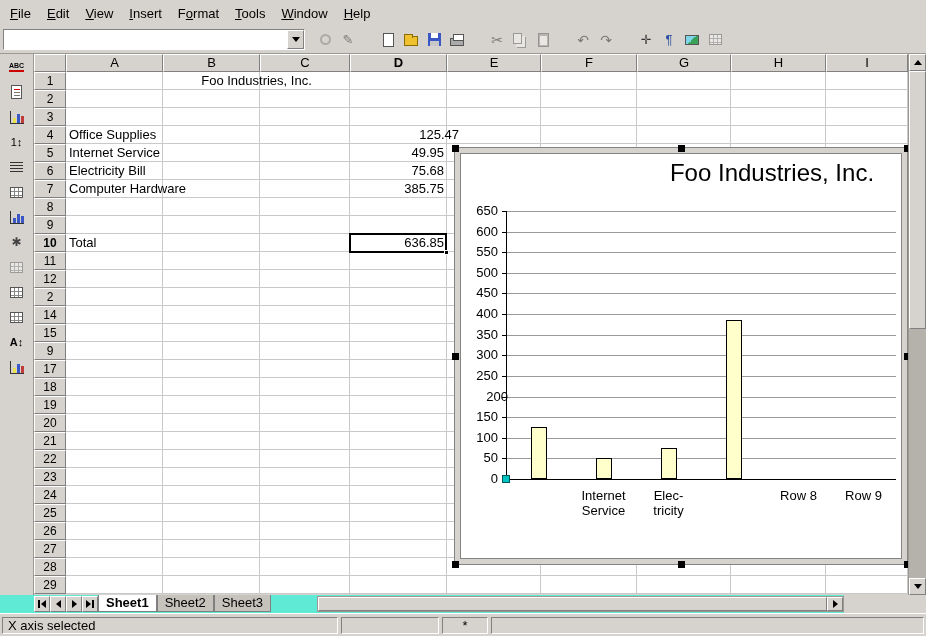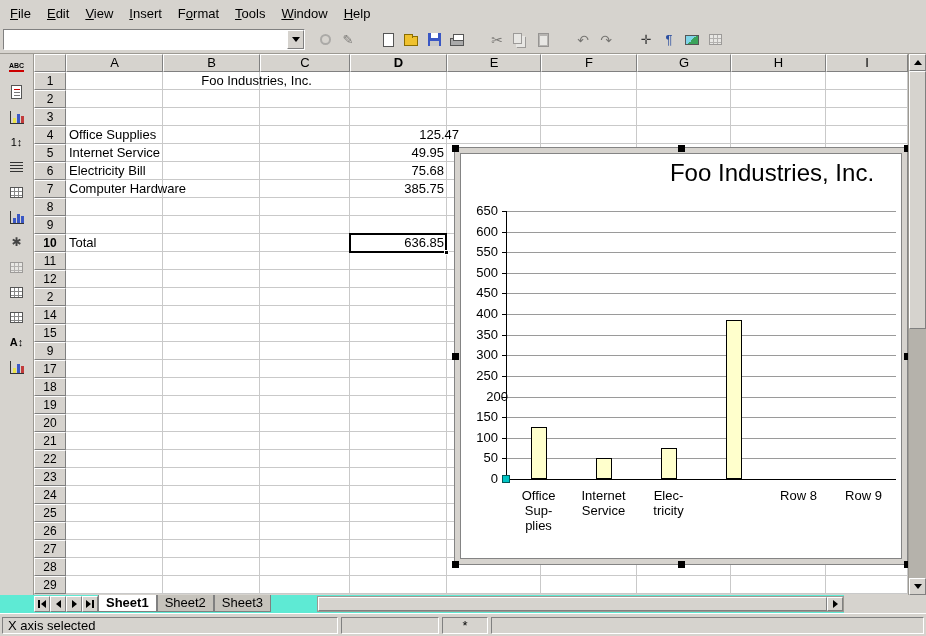--- a/index.html
+++ b/index.html
@@ -358,23 +358,20 @@
       <div class="ytick" style="left: 47px; top: 310px;"></div>
       <div class="ylabel" style="left: 7px; top: 310px;">50</div>
       <div class="axis-x" style="left: 51px; top: 331px; width: 390px;"></div>
       <div class="ytick" style="left: 47px; top: 331px;"></div>
       <div class="ylabel" style="left: 7px; top: 331px;">0</div>
       <div class="axis-y" style="left: 51px; top: 63px; height: 268px;"></div>
       <div class="bar" style="left: 76px; top: 279px; height: 52px; background: rgb(255, 255, 204); border-color: rgb(0, 0, 0);"></div>
       <div class="bar" style="left: 141px; top: 310px; height: 21px; background: rgb(255, 255, 204); border-color: rgb(0, 0, 0);"></div>
       <div class="bar" style="left: 206px; top: 300px; height: 31px; background: rgb(255, 255, 204); border-color: rgb(0, 0, 0);"></div>
       <div class="bar" style="left: 271px; top: 172px; height: 159px; background: rgb(255, 255, 204); border-color: rgb(0, 0, 0);"></div>
-      <div class="xlabel" style="left: 51px; width: 65px; top: 340px;">Office
-Sup-
-plies</div>
       <div class="xlabel" style="left: 116px; width: 65px; top: 340px;">Internet
 Service</div>
       <div class="xlabel" style="left: 181px; width: 65px; top: 340px;">Elec-
 tricity</div>
       <div class="xlabel" style="left: 311px; width: 65px; top: 340px;">Row 8</div>
       <div class="xlabel" style="left: 376px; width: 65px; top: 340px;">Row 9</div>
       <div class="axis-handle" style="left: 47px; top: 327px; background: rgb(0, 196, 196);"></div>
       <div class="obj-handle" style="left: -3px; top: -3px;"></div>
       <div class="obj-handle" style="left: 223px; top: -3px;"></div>
       <div class="obj-handle" style="left: 449px; top: -3px;"></div>

